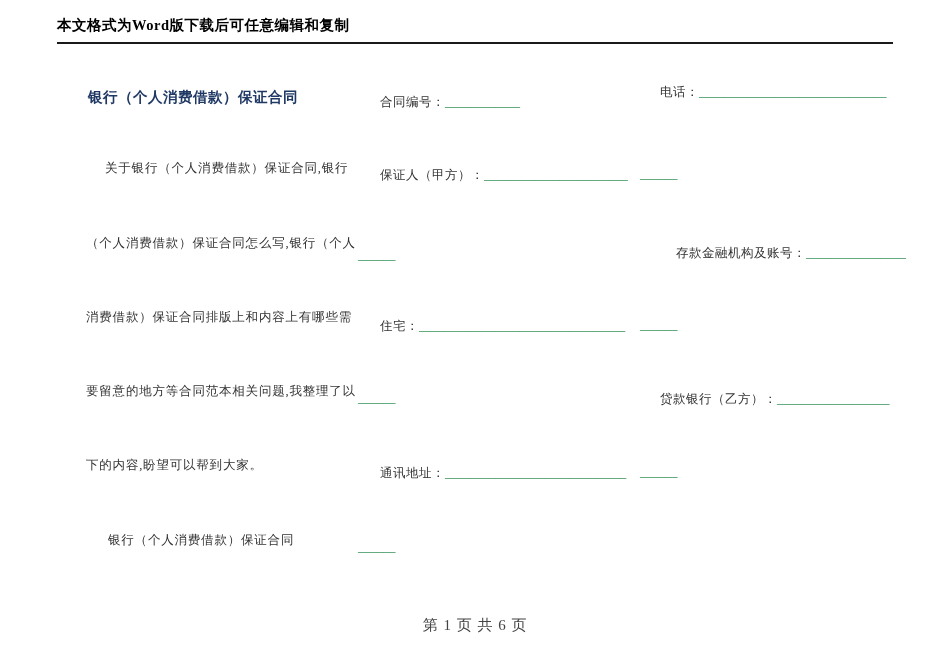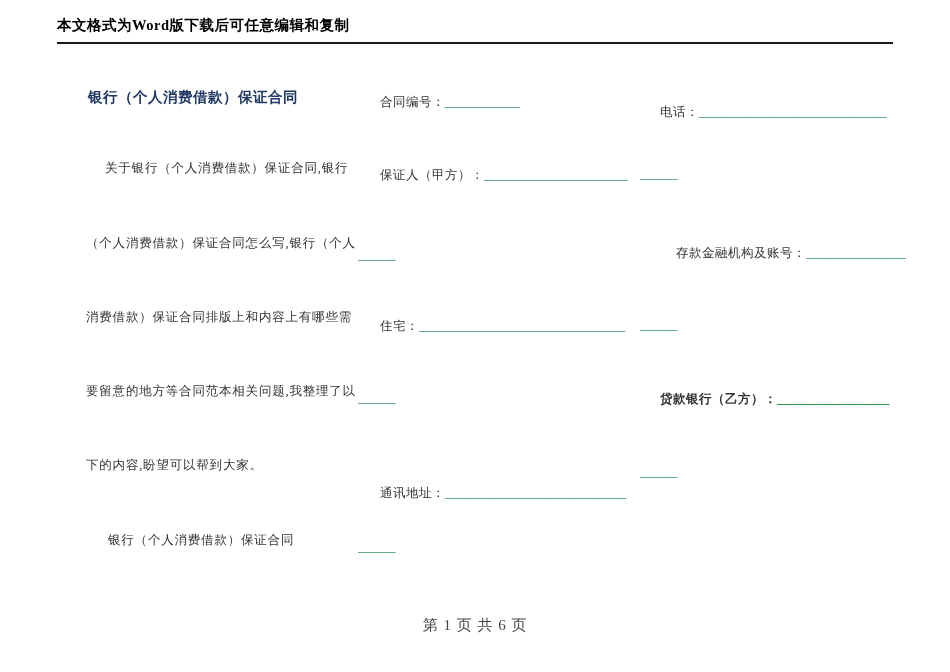--- a/index.html
+++ b/index.html
@@ -69,27 +69,27 @@
   }
   .blank { letter-spacing: 0; color: #15803d; }
 
   .field-contract-number  { left: 380px; top: 94px;  }
   .field-guarantor        { left: 380px; top: 167px; text-align: right; }
   .tail-guarantor         { left: 640px; top: 167px; }
   .wrap-1                 { left: 358px; top: 248px; }
   .field-residence-a      { left: 380px; top: 318px; }
   .tail-residence-a       { left: 640px; top: 318px; }
   .wrap-2                 { left: 358px; top: 391px; }
-  .field-mailing-address  { left: 380px; top: 465px; margin-top: 20px; }
+  .field-mailing-address  { left: 380px; top: 465px; }
   .tail-mailing-address   { left: 640px; top: 465px; }
   .wrap-3                 { left: 358px; top: 540px; }
 
-  .field-phone            { left: 660px; top: 104px;  }
+  .field-phone            { left: 660px; top: 84px;  }
   .field-deposit-account  { left: 676px; top: 245px; }
-  .field-lending-bank     { left: 660px; top: 391px; font-weight: bold; }
+  .field-lending-bank     { left: 660px; top: 391px; }
   .field-residence-b      { left: 660px; top: 540px; }
 
   .footer {
     position: absolute;
     left: 0;
     right: 0;
     top: 616px;
     text-align: center;
     font-size: 15px;
     color: #444444;

